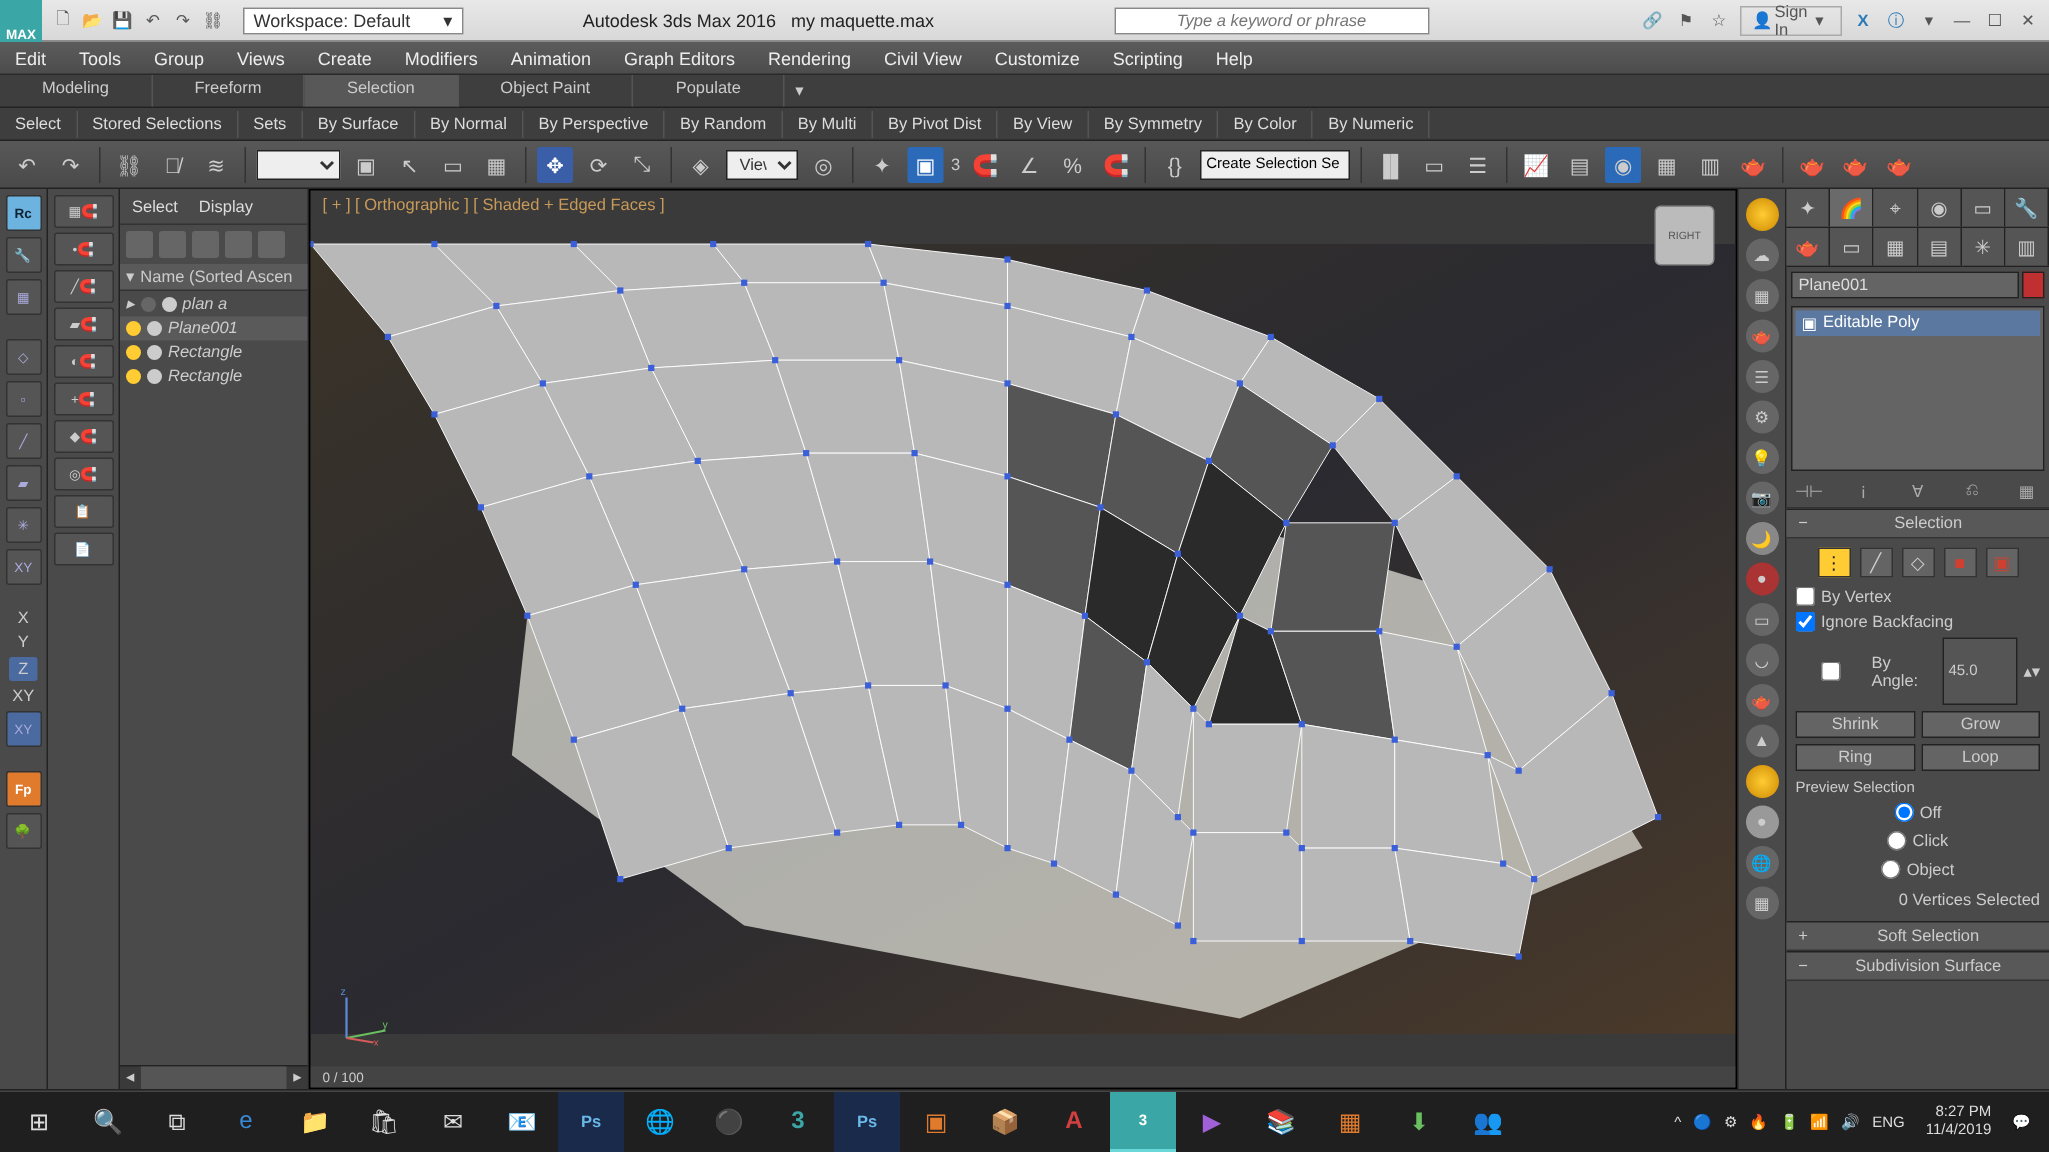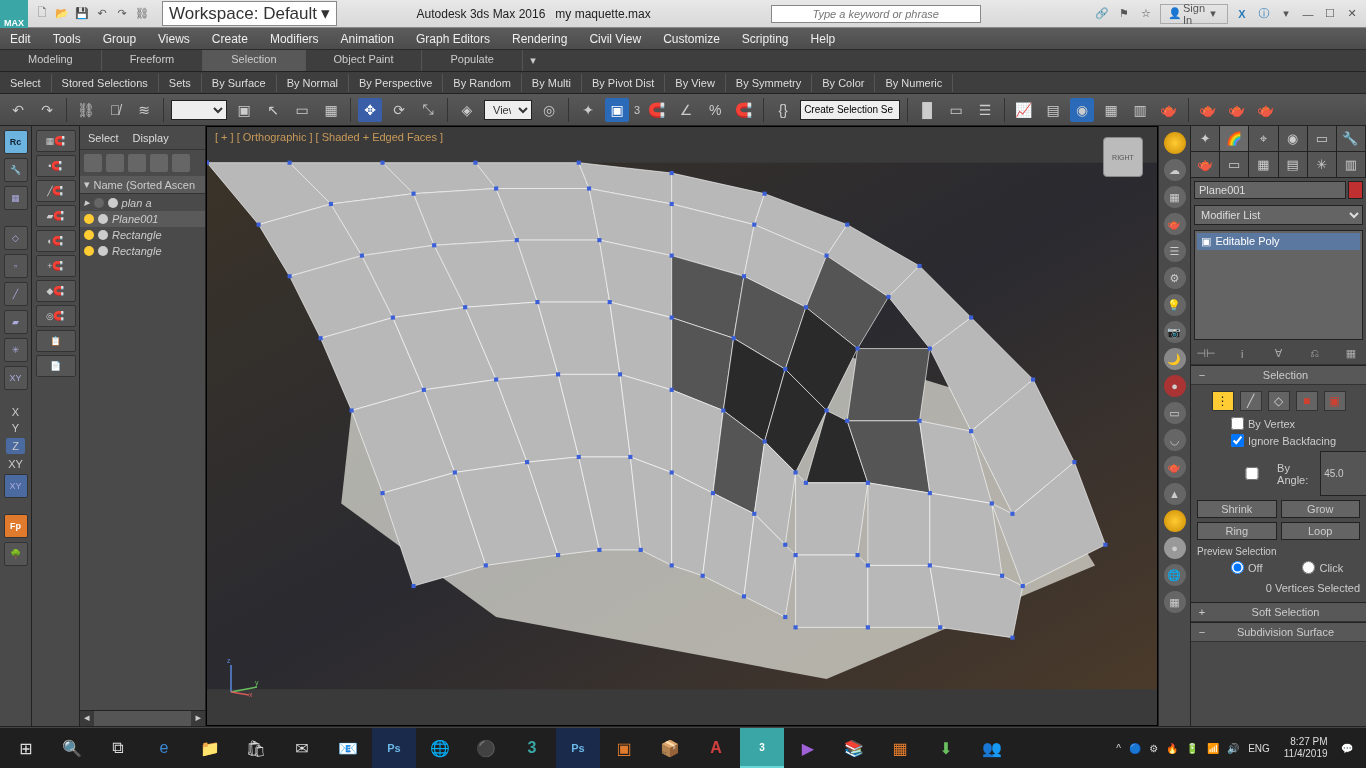--- a/index.html
+++ b/index.html
@@ -3,21 +3,21 @@
 <meta charset="utf-8">
 <style>
 * { margin: 0; padding: 0; box-sizing: border-box; font-family: "Segoe UI", Arial, sans-serif; user-select: none; }
 body { background: #4a4a4a; color: #ccc; font-size: 11px; overflow: hidden; width: 1366px; height: 768px; position: relative; }
 
 
 .titlebar { height: 28px; background: linear-gradient(#e8e8e8,#d8d8d8); display: flex; align-items: center; border-bottom: 1px solid #888; color: #333; }
 .titlebar .logo { width: 28px; height: 28px; background: #3aa6a6; color: #fff; font-size: 9px; display: flex; align-items: end; justify-content: center; font-weight: bold; }
 .titlebar .qat { display: flex; gap: 4px; padding: 0 6px; }
 .titlebar .qat span { width: 16px; height: 16px; display: inline-flex; align-items: center; justify-content: center; color: #555; cursor: pointer; }
-.titlebar .workspace { background: #fff; border: 1px solid #888; padding: 1px 6px; font-size: 17px; margin-left: 6px; display: flex; align-items: center; gap: 4px; }
+.titlebar .workspace { background: #fff; border: 1px solid #888; padding: 1px 6px; font-size: 12px; margin-left: 6px; display: flex; align-items: center; gap: 22px; }
 .titlebar .title { flex: 0 0 auto; margin-left: 80px; font-size: 12px; color: #222; }
 .titlebar .search { margin-left: 120px; width: 210px; height: 18px; border: 1px solid #888; background: #fff; padding: 0 4px; font-style: italic; font-size: 11px; text-align: center; }
 .titlebar .right { margin-left: auto; display: flex; gap: 6px; align-items: center; padding-right: 6px; }
 .titlebar .right span { width: 16px; height: 16px; display: inline-flex; align-items: center; justify-content: center; color: #555; }
 .titlebar .signin { padding: 1px 6px; border: 1px solid #aaa; display: flex; align-items: center; gap: 3px; }
 .titlebar .winbtn { width: 40px; height: 24px; display: inline-flex; align-items: center; justify-content: center; color: #333; }
 
 
 .menubar { height: 22px; background: linear-gradient(#5c5c5c,#4c4c4c); display: flex; align-items: center; padding: 0 10px; gap: 22px; color: #eee; font-size: 12px; border-bottom: 1px solid #2a2a2a; }
 .menubar span { cursor: pointer; }
@@ -91,26 +91,26 @@
 .cmdpanel .stack { margin: 2px 3px; height: 110px; background: #646464; border: 1px solid #222; padding: 2px; }
 .cmdpanel .stack .item { background: #5a78a0; color: #fff; padding: 2px 4px; font-size: 11px; display: flex; gap: 4px; }
 .cmdpanel .stackbtns { display: flex; gap: 6px; padding: 3px 6px; justify-content: space-between; border-bottom: 1px solid #333; }
 .cmdpanel .stackbtns span { width: 18px; height: 16px; display: inline-flex; align-items: center; justify-content: center; color: #aaa; cursor: pointer; }
 .cmdpanel .rollout-head { background: #585858; padding: 3px 6px; text-align: center; border-top: 1px solid #222; border-bottom: 1px solid #333; cursor: pointer; display: flex; align-items: center; gap: 4px; }
 .cmdpanel .rollout-head .sign { width: 10px; }
 .cmdpanel .rollout-body { padding: 4px 6px; display: flex; flex-direction: column; gap: 4px; }
 .cmdpanel .subobj { display: flex; gap: 6px; justify-content: center; padding: 2px 0; }
 .cmdpanel .subobj .so { width: 22px; height: 20px; border: 1px solid #333; background: #646464; cursor: pointer; display: flex; align-items: center; justify-content: center; font-size: 12px; }
 .cmdpanel .subobj .so.active { background: #ffcc33; color: #222; }
-.cmdpanel label { display: flex; align-items: center; gap: 4px; font-size: 11px; margin-left: 34px; }
+.cmdpanel label { display: flex; align-items: center; gap: 4px; font-size: 11px; }
 .cmdpanel .btnrow { display: flex; gap: 4px; }
 .cmdpanel .btnrow button { flex: 1; background: #646464; border: 1px solid #222; color: #ccc; padding: 2px 0; font-size: 11px; cursor: pointer; }
 .cmdpanel .spinrow { display: flex; align-items: center; gap: 4px; }
 .cmdpanel .spinrow input { width: 50px; background: #555; border: 1px solid #222; color: #ccc; font-size: 10px; padding: 16px 3px; }
-.cmdpanel .previewrow { display: flex; gap: 6px; align-items: center; font-size: 10px; }
+.cmdpanel .previewrow { display: flex; gap: 6px; align-items: center; font-size: 10px; flex-direction: column; }
 .cmdpanel .selcount { text-align: right; padding: 4px 0; }
 
 
 .timeline { height: 20px; background: #444; display: flex; align-items: center; border-top: 1px solid #222; font-size: 9px; color: #bbb; padding: 0 230px 0 230px; position: relative; }
 .timeline .slider { position: absolute; left: 270px; top: 2px; width: 14px; height: 14px; background: #ffcc33; border: 1px solid #886600; }
 .timeline .ticks { display: flex; width: 100%; justify-content: space-between; }
 
 .statusbar { height: 42px; background: #4a4a4a; border-top: 1px solid #222; display: flex; font-size: 11px; color: #ccc; }
 .statusbar .left { width: 100px; background: #fff; color: #333; display: flex; align-items: center; padding: 0 4px; font-family: monospace; }
 .statusbar .mid { flex: 1; display: flex; flex-direction: column; padding: 2px 8px; gap: 1px; }
@@ -524,20 +524,23 @@
           <rect x="448" y="388" width="4" height="4" class="vert"></rect>
           <rect x="478" y="398" width="4" height="4" class="vert"></rect>
           <rect x="518" y="418" width="4" height="4" class="vert"></rect>
           <rect x="558" y="438" width="4" height="4" class="vert"></rect>
           <rect x="638" y="448" width="4" height="4" class="vert"></rect>
           <rect x="568" y="448" width="4" height="4" class="vert"></rect>
           <rect x="708" y="448" width="4" height="4" class="vert"></rect>
           <rect x="778" y="458" width="4" height="4" class="vert"></rect>
         </g>
     </svg>
+    <div class="timeribbon">
+      <span>0 / 100</span>
+    </div>
   </div>
 
   <div class="rightstrip">
     <div class="ric sun"></div>
     <div class="ric">☁</div>
     <div class="ric">▦</div>
     <div class="ric">🫖</div>
     <div class="ric">☰</div>
     <div class="ric">⚙</div>
     <div class="ric">💡</div>
@@ -567,23 +570,20 @@
       <div class="t">🫖</div>
       <div class="t">▭</div>
       <div class="t">▦</div>
       <div class="t">▤</div>
       <div class="t">✳</div>
       <div class="t">▥</div>
     </div>
     <div class="objname">
       <input value="Plane001" style="">
       <div class="swatch"></div>
-    </div>
-    <div class="modlist">
-      <select><option>Modifier List</option></select>
     </div>
     <div class="stack">
       <div class="item">
           <span>▣</span>
           <span>Editable Poly</span>
         </div>
     </div>
     <div class="stackbtns">
       <span>⊣⊢</span>
       <span>ℹ</span>

